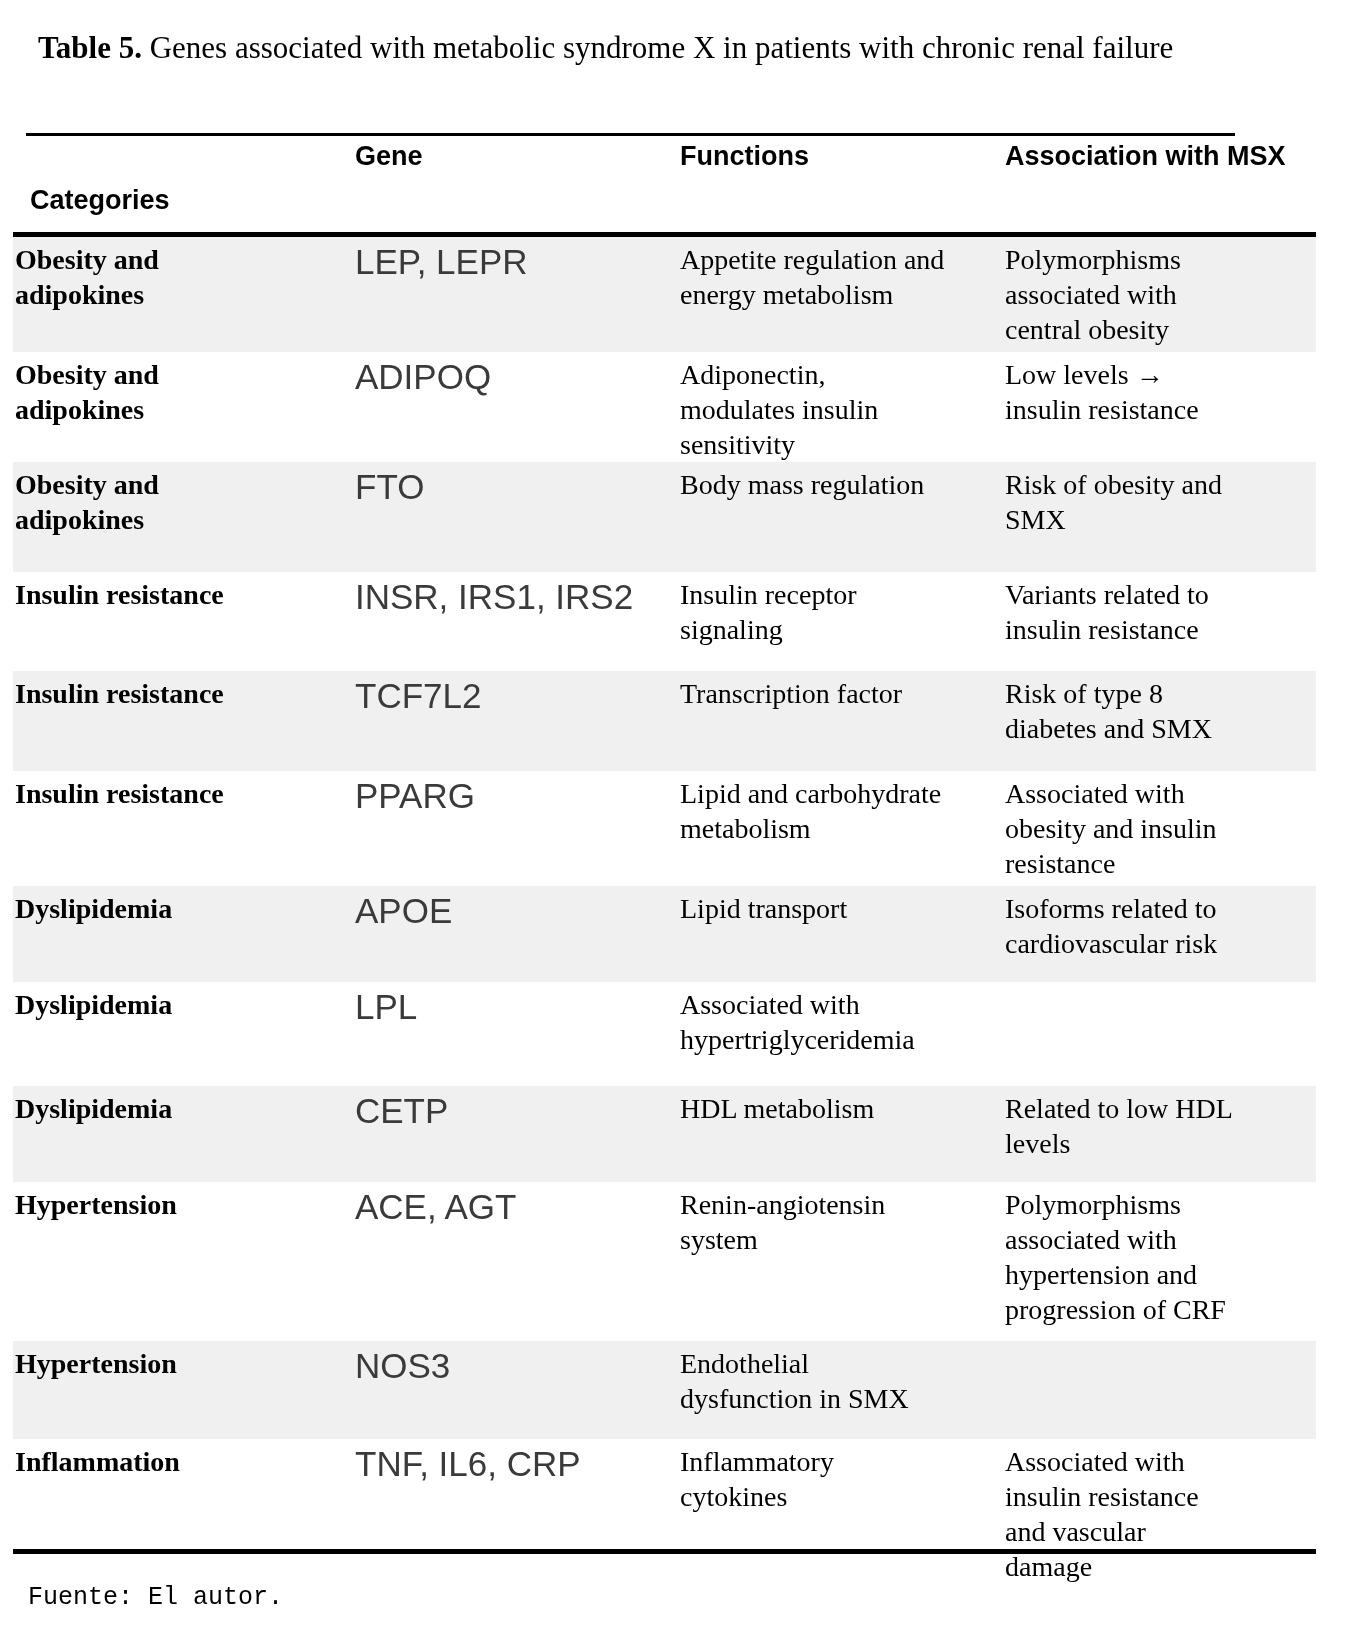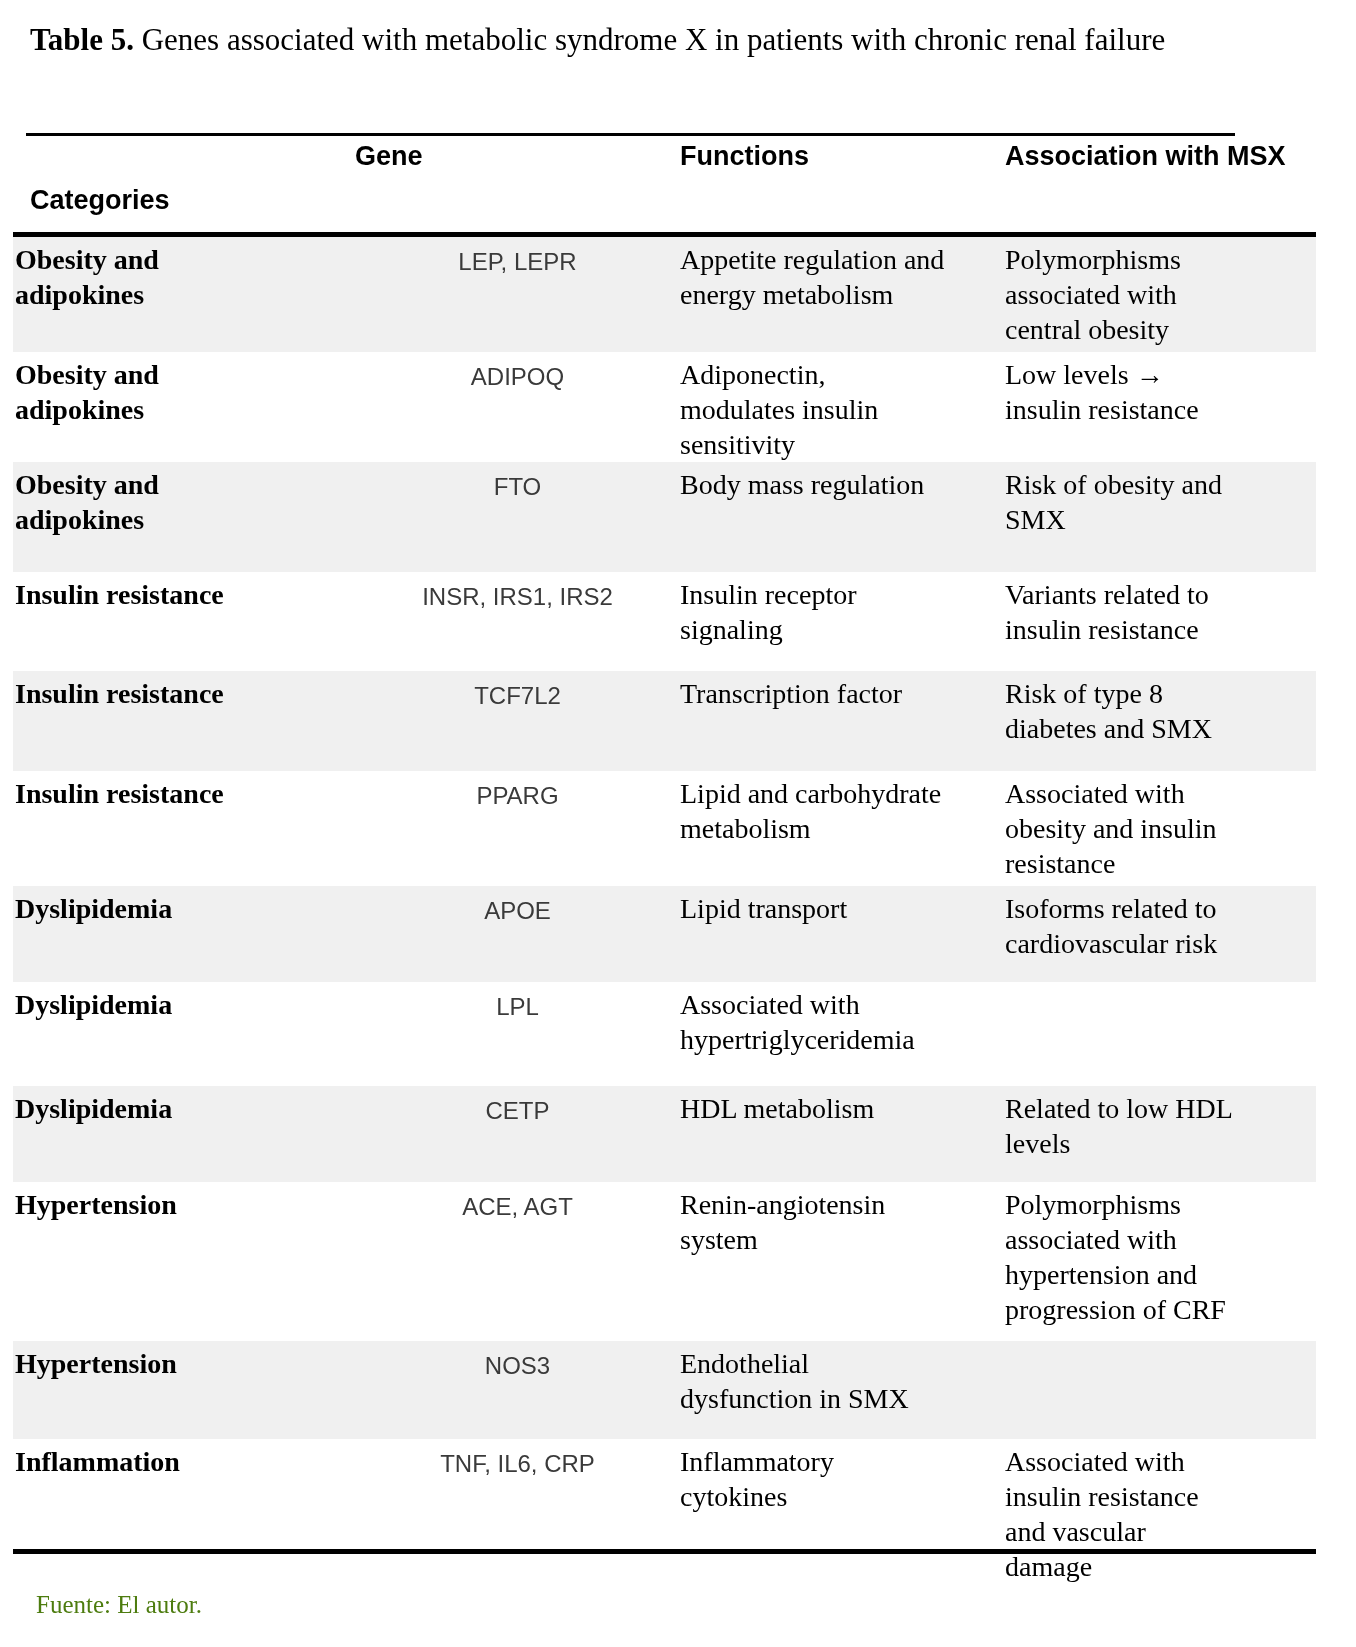--- a/index.html
+++ b/index.html
@@ -2,49 +2,49 @@
 <html style="--row-shade: #f0f0f0;"><head>
 <meta charset="utf-8">
 <style>
   html, body { margin:0; padding:0; background:#ffffff; }
   .page {
     position:relative; width:1356px; height:1647px; background:#ffffff;
     font-family:"Liberation Serif", serif; color:#000;
     overflow:hidden;
   }
   .title {
-    position:absolute; left:30px; top:16px; width:1150px; margin:0;
+    position:absolute; left:30px; top:16px; width:1150px; margin:8px;
     font-size:31px; line-height:47px; color:#000;
   }
   .title-bold { font-weight:bold; }
   .rule { position:absolute; background:#000; }
   .rule-thin   { left:26px; top:133px; width:1209px; height:3px; }
   .rule-mid    { left:13px; top:232px; width:1303px; height:5px; }
   .rule-bottom { left:13px; top:1549px; width:1303px; height:5px; }
   .header-row {
     position:absolute; left:13px; top:139px; width:1303px;
     display:grid; grid-template-columns:342px 325px 325px 311px;
     font-family:"Liberation Sans", sans-serif; font-weight:bold;
     font-size:27px; line-height:34px; color:#000;
   }
   .hcell.c1 { padding-left:17px;margin-top:44px; }
   .tbody { position:absolute; left:13px; top:237px; width:1303px; }
   .trow { display:grid; grid-template-columns:342px 325px 325px 311px; }
   .trow.shaded { background:var(--row-shade, #f0f0f0); }
   .cell { padding-top:5px; font-size:28px; line-height:35px; }
   .cell.cat  { padding-left:2px; padding-right:60px; font-weight:bold; }
   .cell.gene {
-    font-family:"Liberation Sans", sans-serif; font-size:24px;
-    color:#3a3a3a; padding-top:7px; font-weight:normal;text-align:center;
+    font-family:"Liberation Sans", sans-serif; font-size:35px;
+    color:#3a3a3a; padding-top:7px; font-weight:normal;
   }
   .cell.fn    { padding-right:60px; }
   .cell.assoc { padding-right:81px; }
   .footer {
-    position:absolute; left:28px; top:1583px; margin:8px;
-    font-family:Liberation Serif, serif; font-size:25px; color:#4d7c0f;
+    position:absolute; left:28px; top:1583px; margin:0;
+    font-family:Liberation Mono, monospace; font-size:25px; color:#000000;
   }
 </style>
 </head>
 <body>
 
 <div class="page">
 
   <p class="title"><span class="title-bold">Table 5.</span><span> Genes associated with metabolic syndrome X in patients with chronic renal failure</span></p>
 
   <div class="rule rule-thin"></div>

